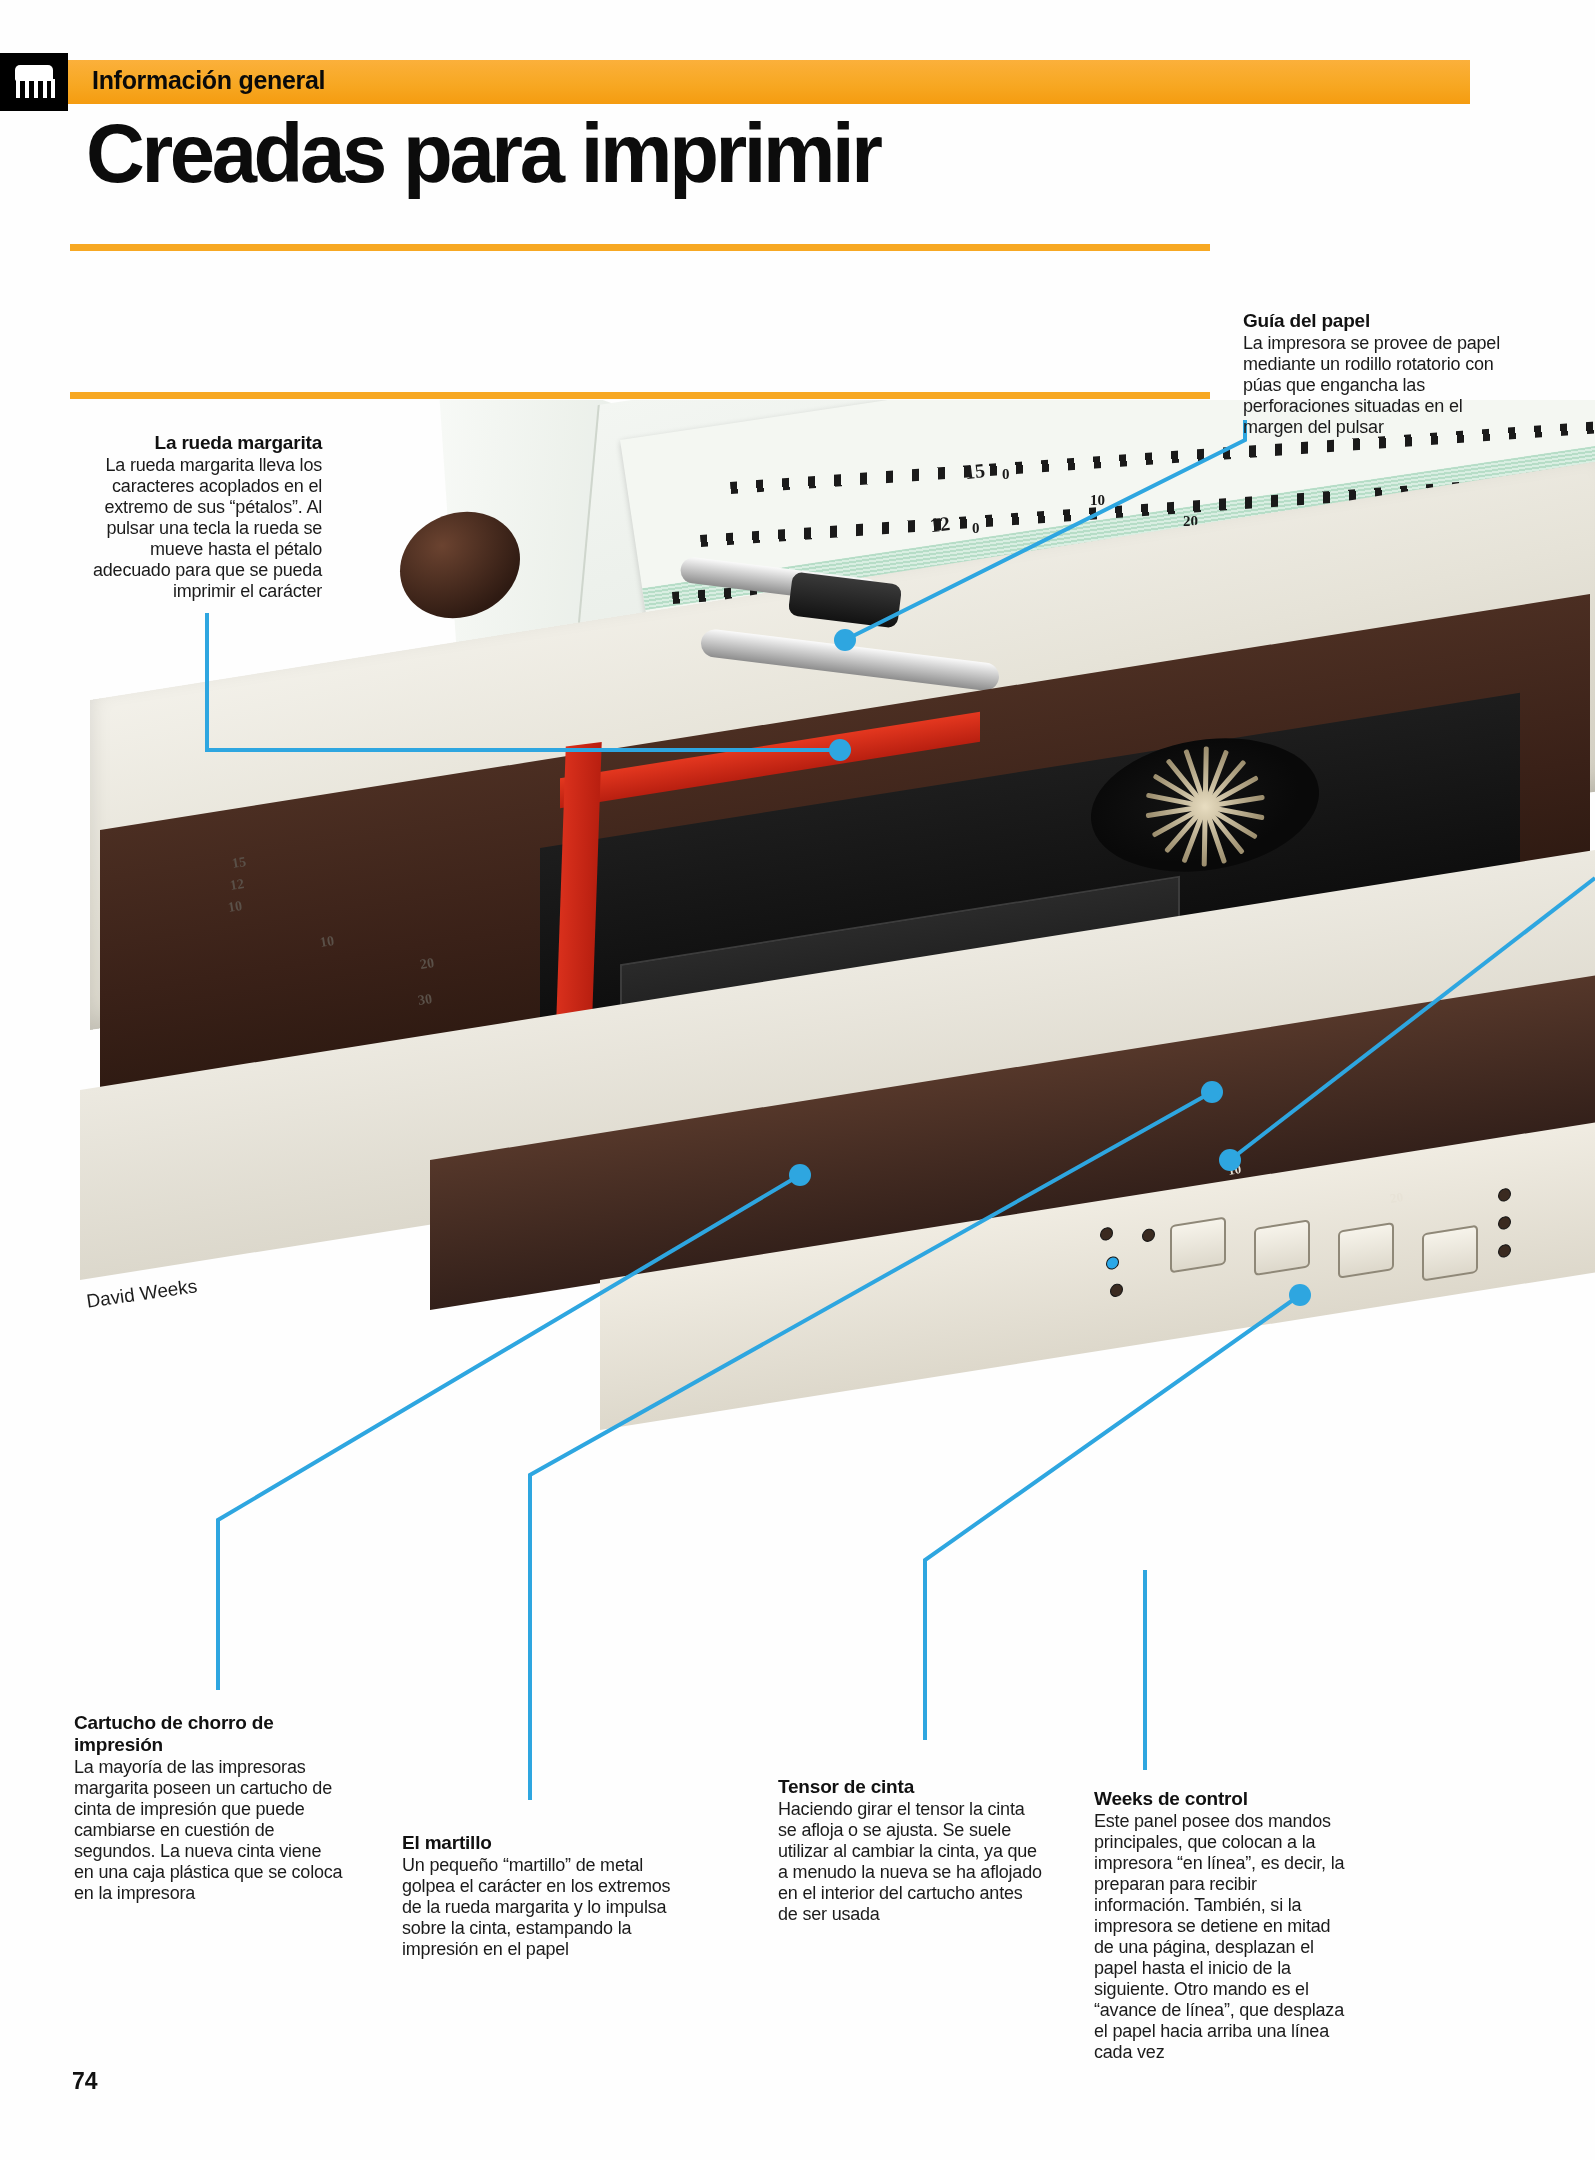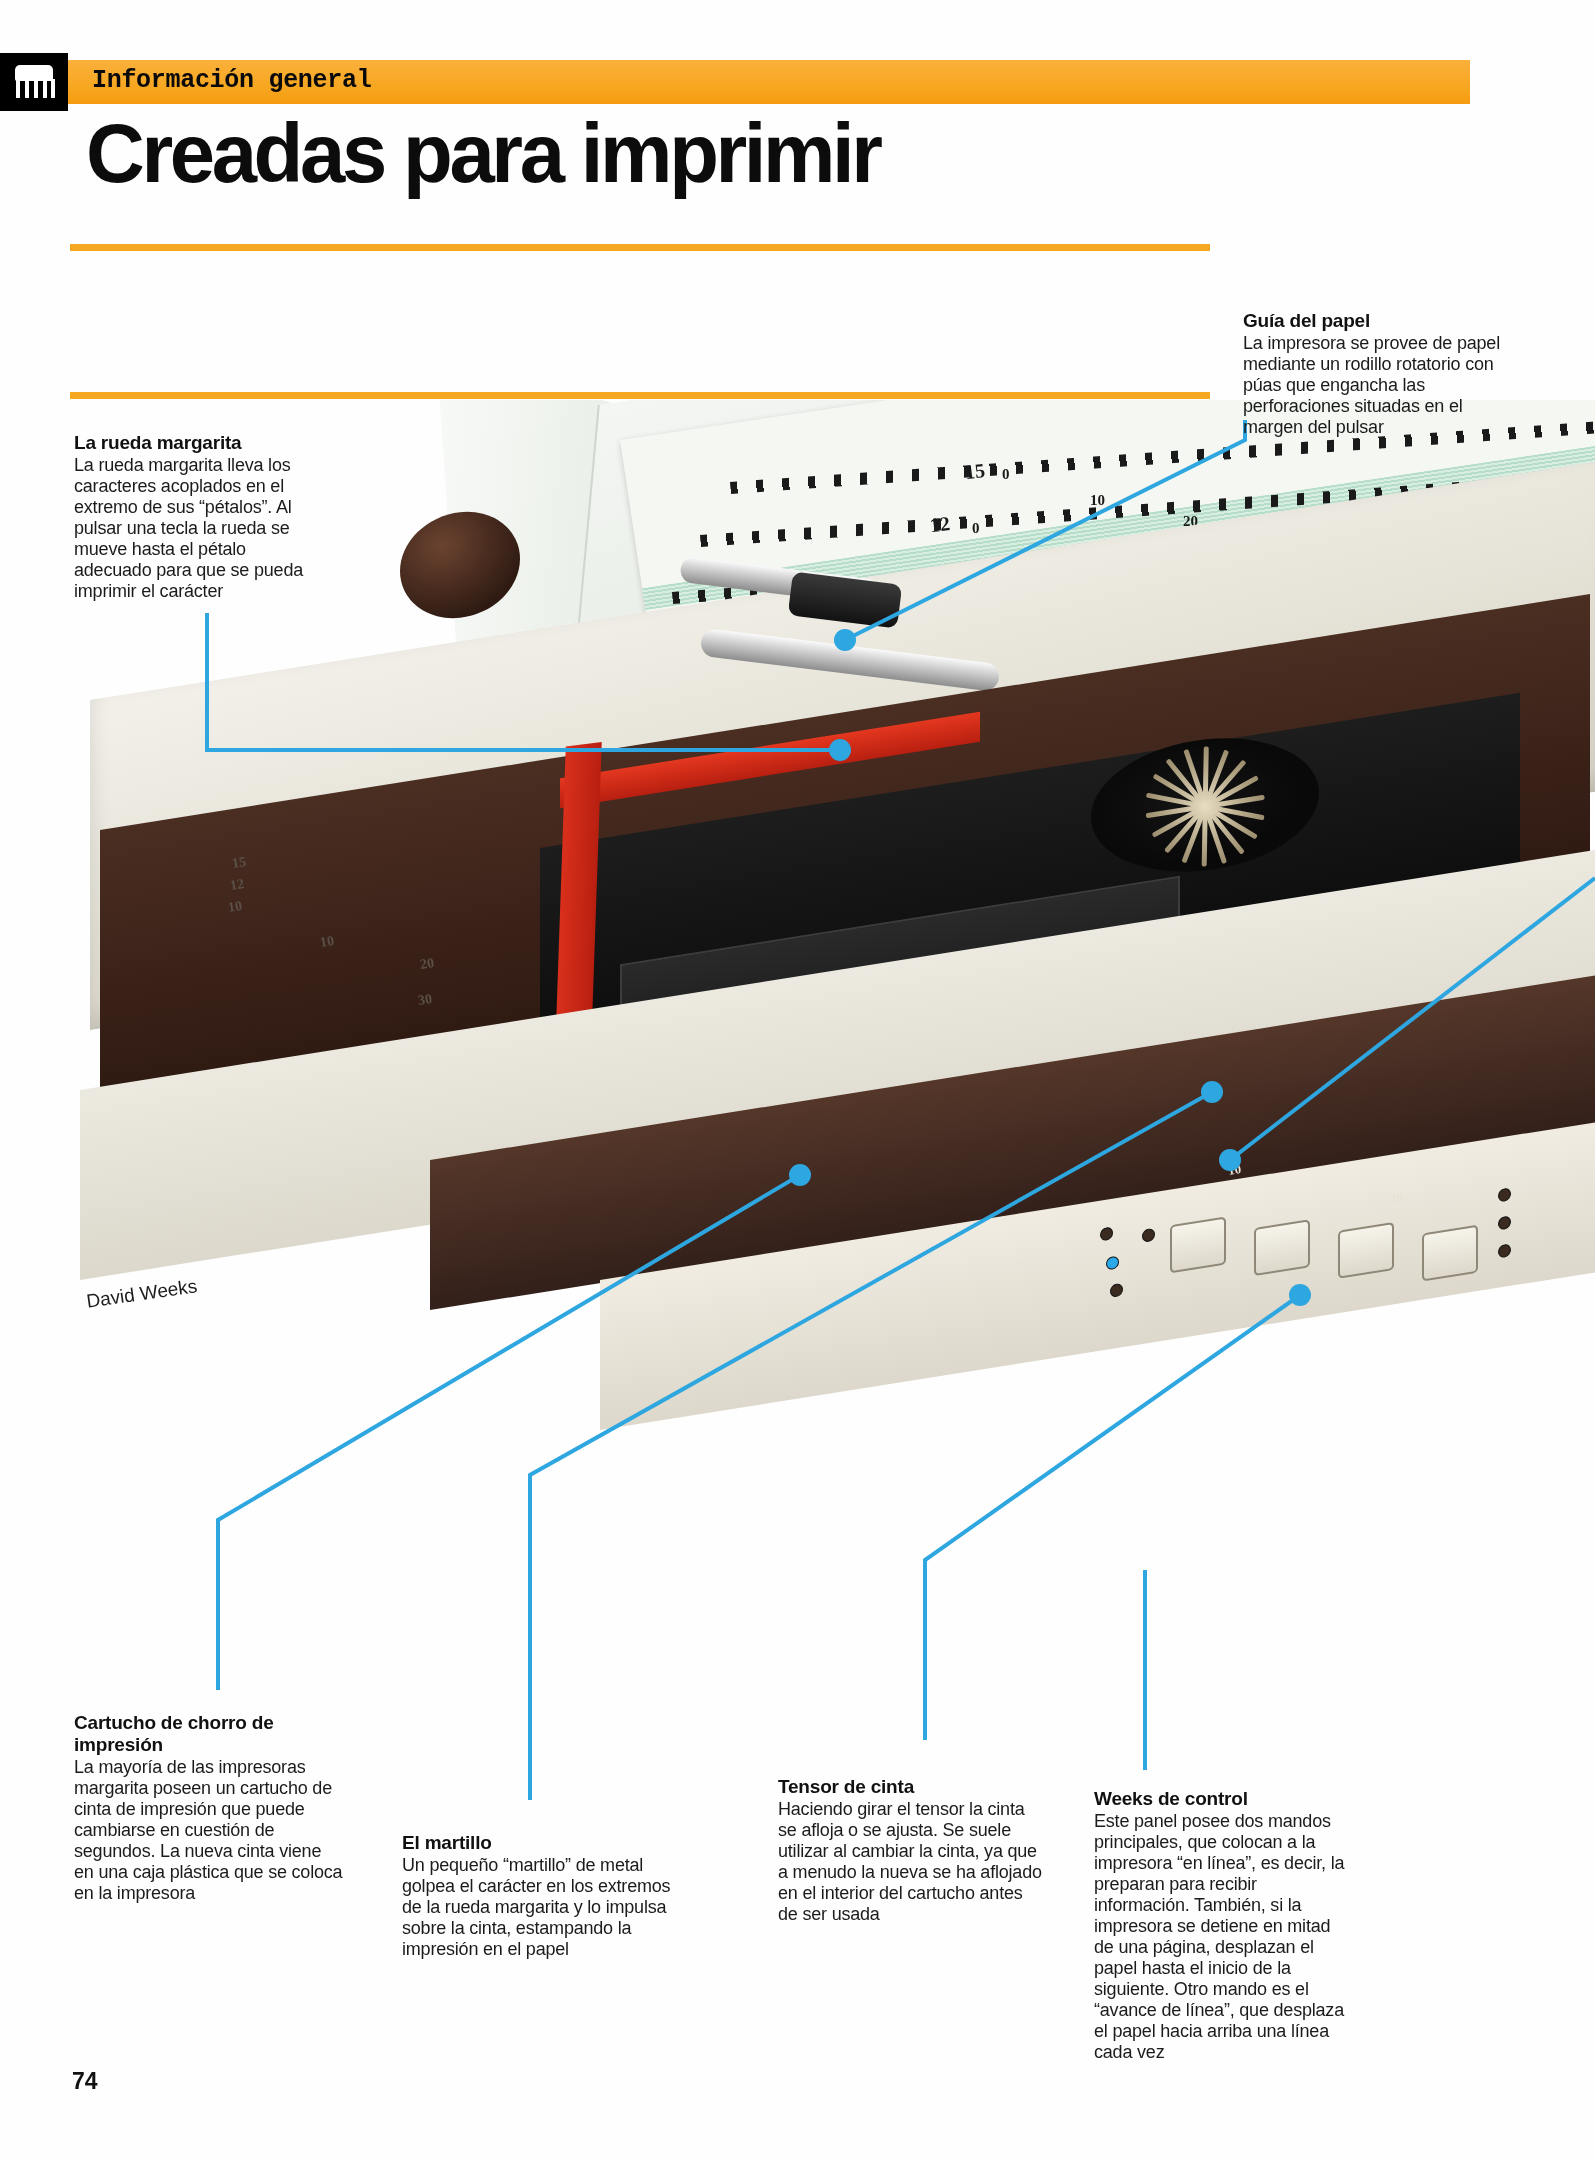--- a/index.html
+++ b/index.html
@@ -47,21 +47,21 @@
     width: 4px; height: 19px;
     background: #fff;
   }
   .kicker-text {
     position: absolute;
     left: 92px; top: 66px;
     font-size: 25px;
     font-weight: bold;
     color: #0a0a0a;
     letter-spacing: -0.3px;
-    font-family: Liberation Mono, monospace;
+    font-family: Liberation Sans, sans-serif;
   }
 
   
   .headline {
     position: absolute;
     left: 86px; top: 108px;
     font-size: 84px;
     line-height: 90px;
     font-weight: bold;
     color: #0c0c0c;
@@ -513,21 +513,21 @@
     <g fill="#2ea6e0">
       <circle cx="840" cy="750" r="11"></circle>
       <circle cx="845" cy="640" r="11"></circle>
       <circle cx="800" cy="1175" r="11"></circle>
       <circle cx="1212" cy="1092" r="11"></circle>
       <circle cx="1300" cy="1295" r="11"></circle>
       <circle cx="1230" cy="1160" r="11"></circle>
     </g>
   </svg>
 
-  <div class="callout" style="left:74px; top:432px; width:248px;">
+  <div class="callout" style="left:74px; top:432px; width:248px;text-align:right;">
     <h4>La rueda margarita</h4>
     <p>La rueda margarita lleva los caracteres acoplados en el extremo de sus “pétalos”. Al pulsar una tecla la rueda se mueve hasta el pétalo adecuado para que se pueda imprimir el carácter</p>
   </div>
 
   <div class="callout" style="left:1243px; top:310px; width:260px;">
     <h4>Guía del papel</h4>
     <p>La impresora se provee de papel mediante un rodillo rotatorio con púas que engancha las perforaciones situadas en el margen del pulsar</p>
   </div>
 
   <div class="callout" style="left:74px; top:1712px; width:270px;">

